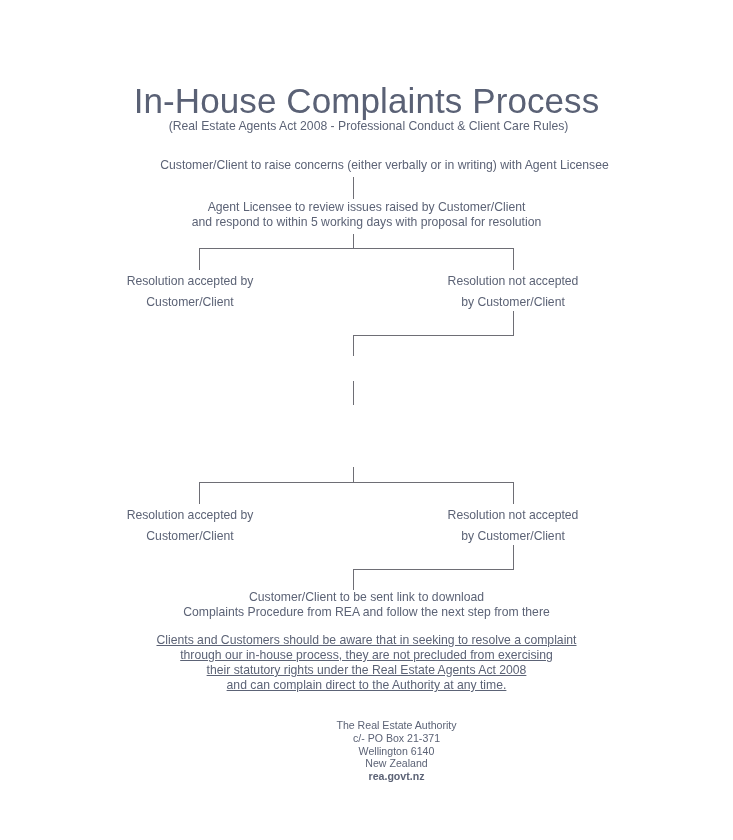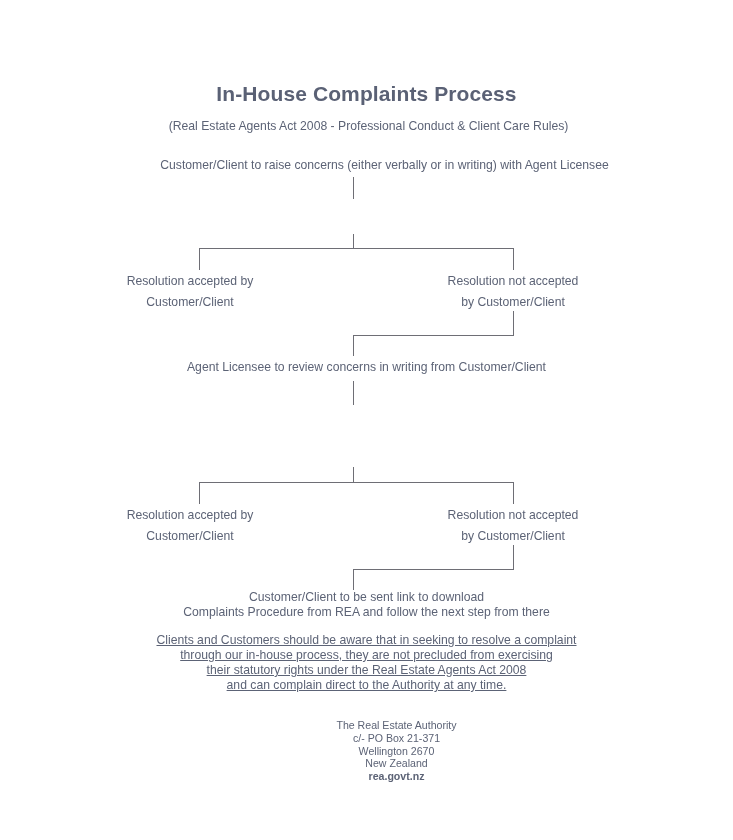--- a/index.html
+++ b/index.html
@@ -22,22 +22,22 @@
     background: #ffffff;
   }
 
   
   .doc-title {
     position: absolute;
     top: 82px;
     left: 0;
     width: 733px;
     text-align: center;
-    font-size: 21px;
-    font-weight: 700;
+    font-size: 35px;
+    font-weight: 400;
     letter-spacing: 0.1px;
     color: #5a6175;
     line-height: 1.1;
   }
   .doc-subtitle {
     position: absolute;
     top: 119px;
     left: 2px;
     width: 733px;
     text-align: center;
@@ -102,38 +102,39 @@
 <div class="page">
 
   <div class="doc-title">In-House Complaints Process</div>
 
   <div class="doc-subtitle">(Real Estate Agents Act 2008 - Professional Conduct &amp; Client Care Rules)</div>
 
   <div class="step" style="top:158px;padding-left:18px;">Customer/Client to raise concerns (either verbally or in writing) with Agent Licensee</div>
 
   <div class="ln v" style="left:352.6px; top:177px; height:22px;"></div>
 
+  <div class="step" style="top:200px;">Agent Licensee to review issues raised by Customer/Client
+and respond to within 5 working days with proposal for resolution</div>
 
   <div class="ln v" style="left:352.6px; top:234px; height:14px;"></div>
 
   <div class="ln h" style="left:199px; top:248px; width:315px;"></div>
   <div class="ln v" style="left:199px; top:248px; height:22px;"></div>
   <div class="ln v" style="left:512.6px; top:248px; height:22px;"></div>
 
   <div class="branch-label left" style="top:271px;">Resolution accepted by
 Customer/Client</div>
 
   <div class="branch-label right" style="top:271px;">Resolution not accepted
 by Customer/Client</div>
 
   <div class="ln v" style="left:512.6px; top:311px; height:25px;"></div>
   <div class="ln h" style="left:352.6px; top:334.6px; width:161.4px;"></div>
   <div class="ln v" style="left:352.6px; top:334.6px; height:21px;"></div>
 
-  <div class="step" style="top:360px;">Agent Licensee to review concerns in writing from Customer/Client</div>
 
   <div class="ln v" style="left:352.6px; top:381px; height:24px;"></div>
 
 
   <div class="ln v" style="left:352.6px; top:467px; height:15px;"></div>
 
   <div class="ln h" style="left:199px; top:482px; width:315px;"></div>
   <div class="ln v" style="left:199px; top:482px; height:22px;"></div>
   <div class="ln v" style="left:512.6px; top:482px; height:22px;"></div>
 
@@ -151,18 +152,18 @@
 Complaints Procedure from REA and follow the next step from there</div>
 
   <div class="step" style="top:633px;text-decoration:underline;">Clients and Customers should be aware that in seeking to resolve a complaint
 through our in-house process, they are not precluded from exercising
 their statutory rights under the Real Estate Agents Act 2008
 and can complain direct to the Authority at any time.</div>
 
   <div class="footer" style="top:719px;">
     <span>The Real Estate Authority</span><br>
     <span>c/- PO Box 21-371</span><br>
-    <span>Wellington 2670</span><br>
+    <span>Wellington 6140</span><br>
     <span>New Zealand</span><br>
     <span class="site">rea.govt.nz</span>
   </div>
 
 </div>
 
 </body></html>

